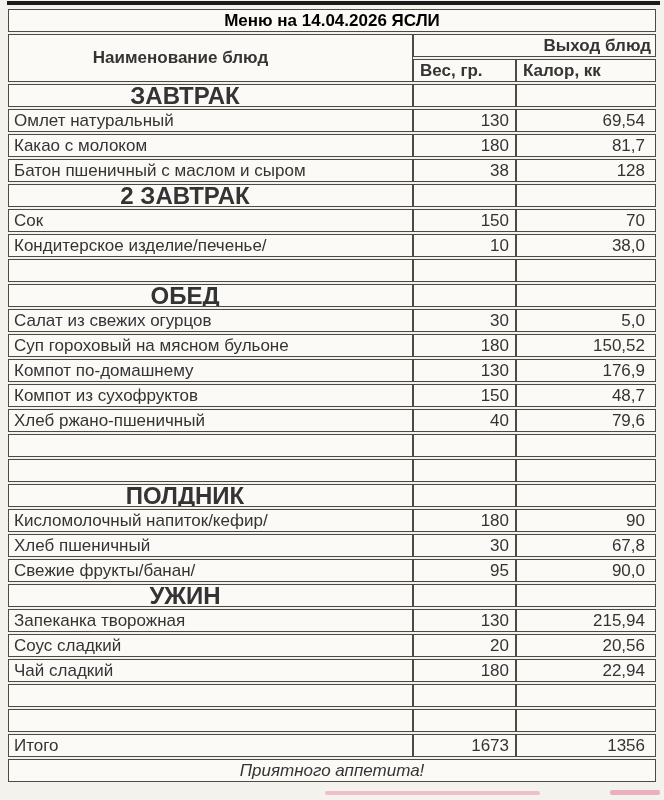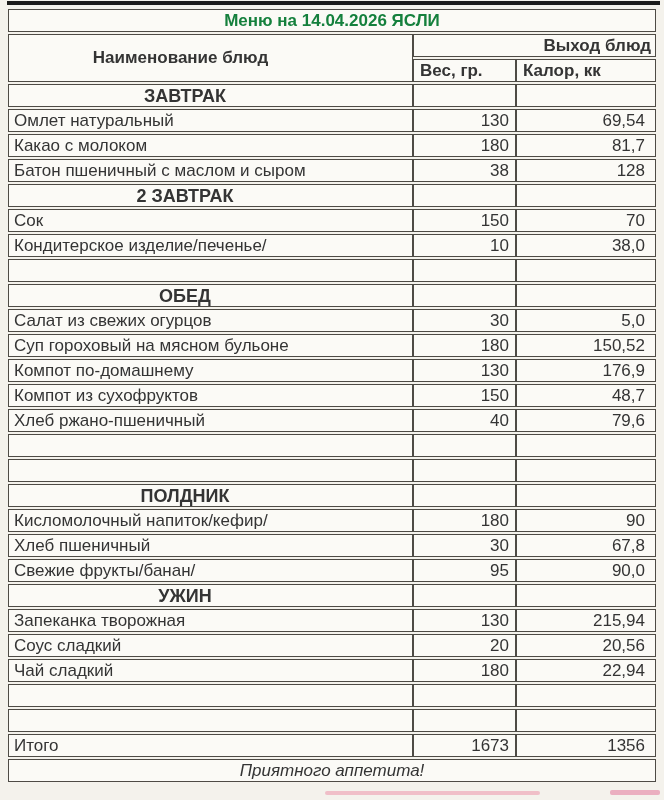--- a/index.html
+++ b/index.html
@@ -42,21 +42,21 @@
     padding: 0 4px;
     overflow: hidden;
     white-space: nowrap;
   }
   .title-row td {
     height: 30px;
     font-size: 25px;
     line-height: 30px;
     font-weight: bold;
     text-align: center;
-    color: #15803d;
+    color: #000000;
   }
   .h-name {
     text-align: center;
     font-weight: bold;
     font-size: 18px;
     padding-right: 64px !important;
   }
   .h-out {
     text-align: right;
     font-weight: bold;
@@ -79,21 +79,21 @@
     padding-right: 6px !important;
   }
   .c-cal {
     text-align: right;
     padding-right: 10px !important;
     margin-left: 29px;
   }
   tr.section td.c-name {
     text-align: center;
     font-weight: bold;
-    font-size: 18px;
+    font-size: 24px;
     padding-right: 56px !important;
   }
   .footer-row td {
     text-align: center;
     font-style: italic;
     font-size: 19px;
     height: 23px;
     border-bottom-color: #8a867e;
   }
   .smudge-1 {

